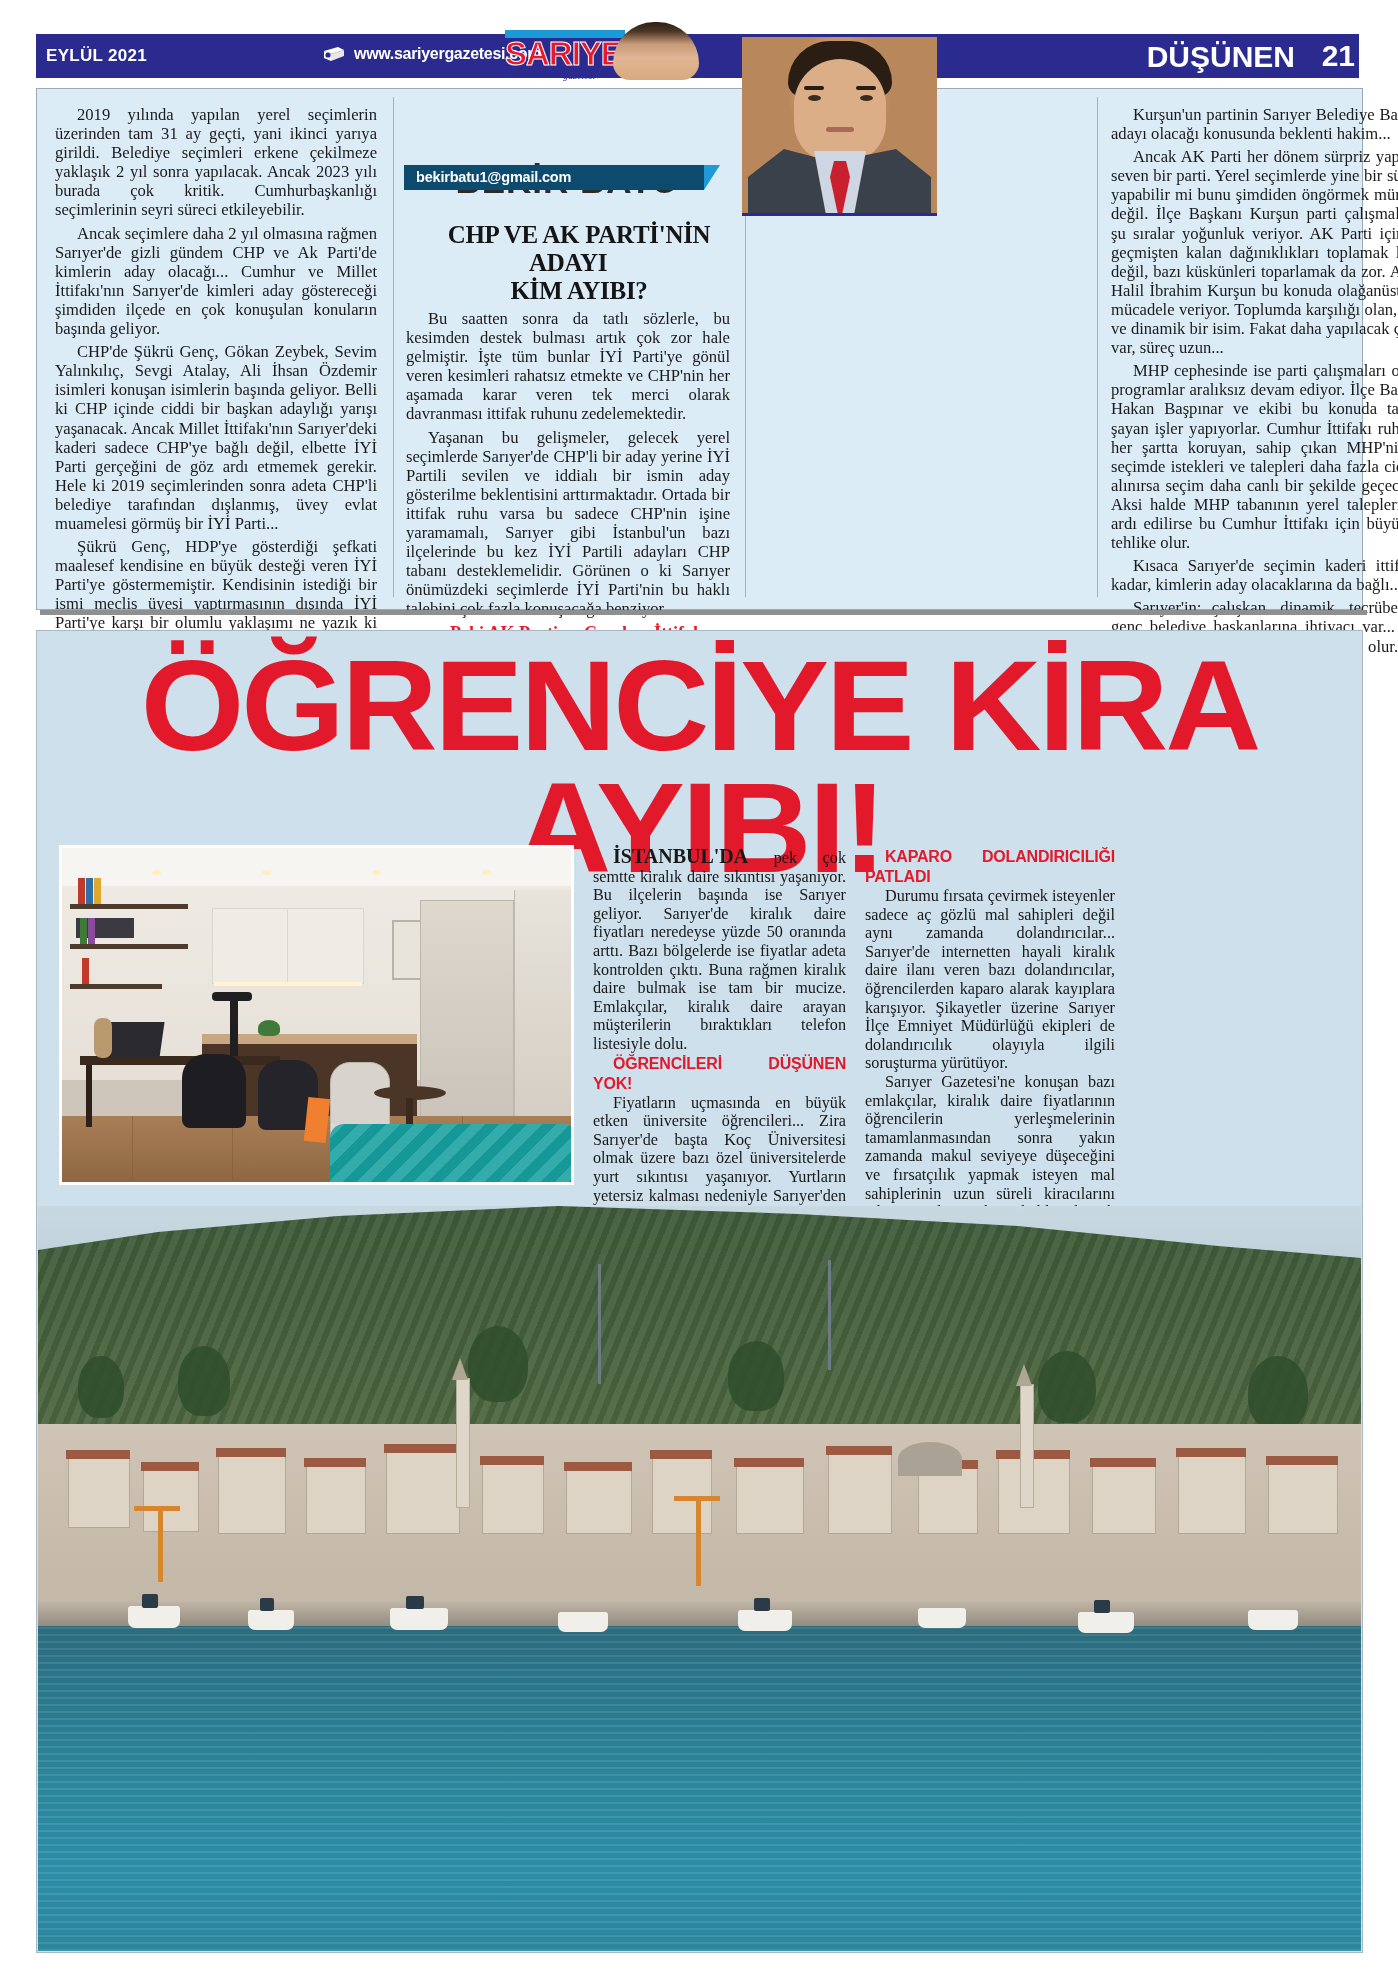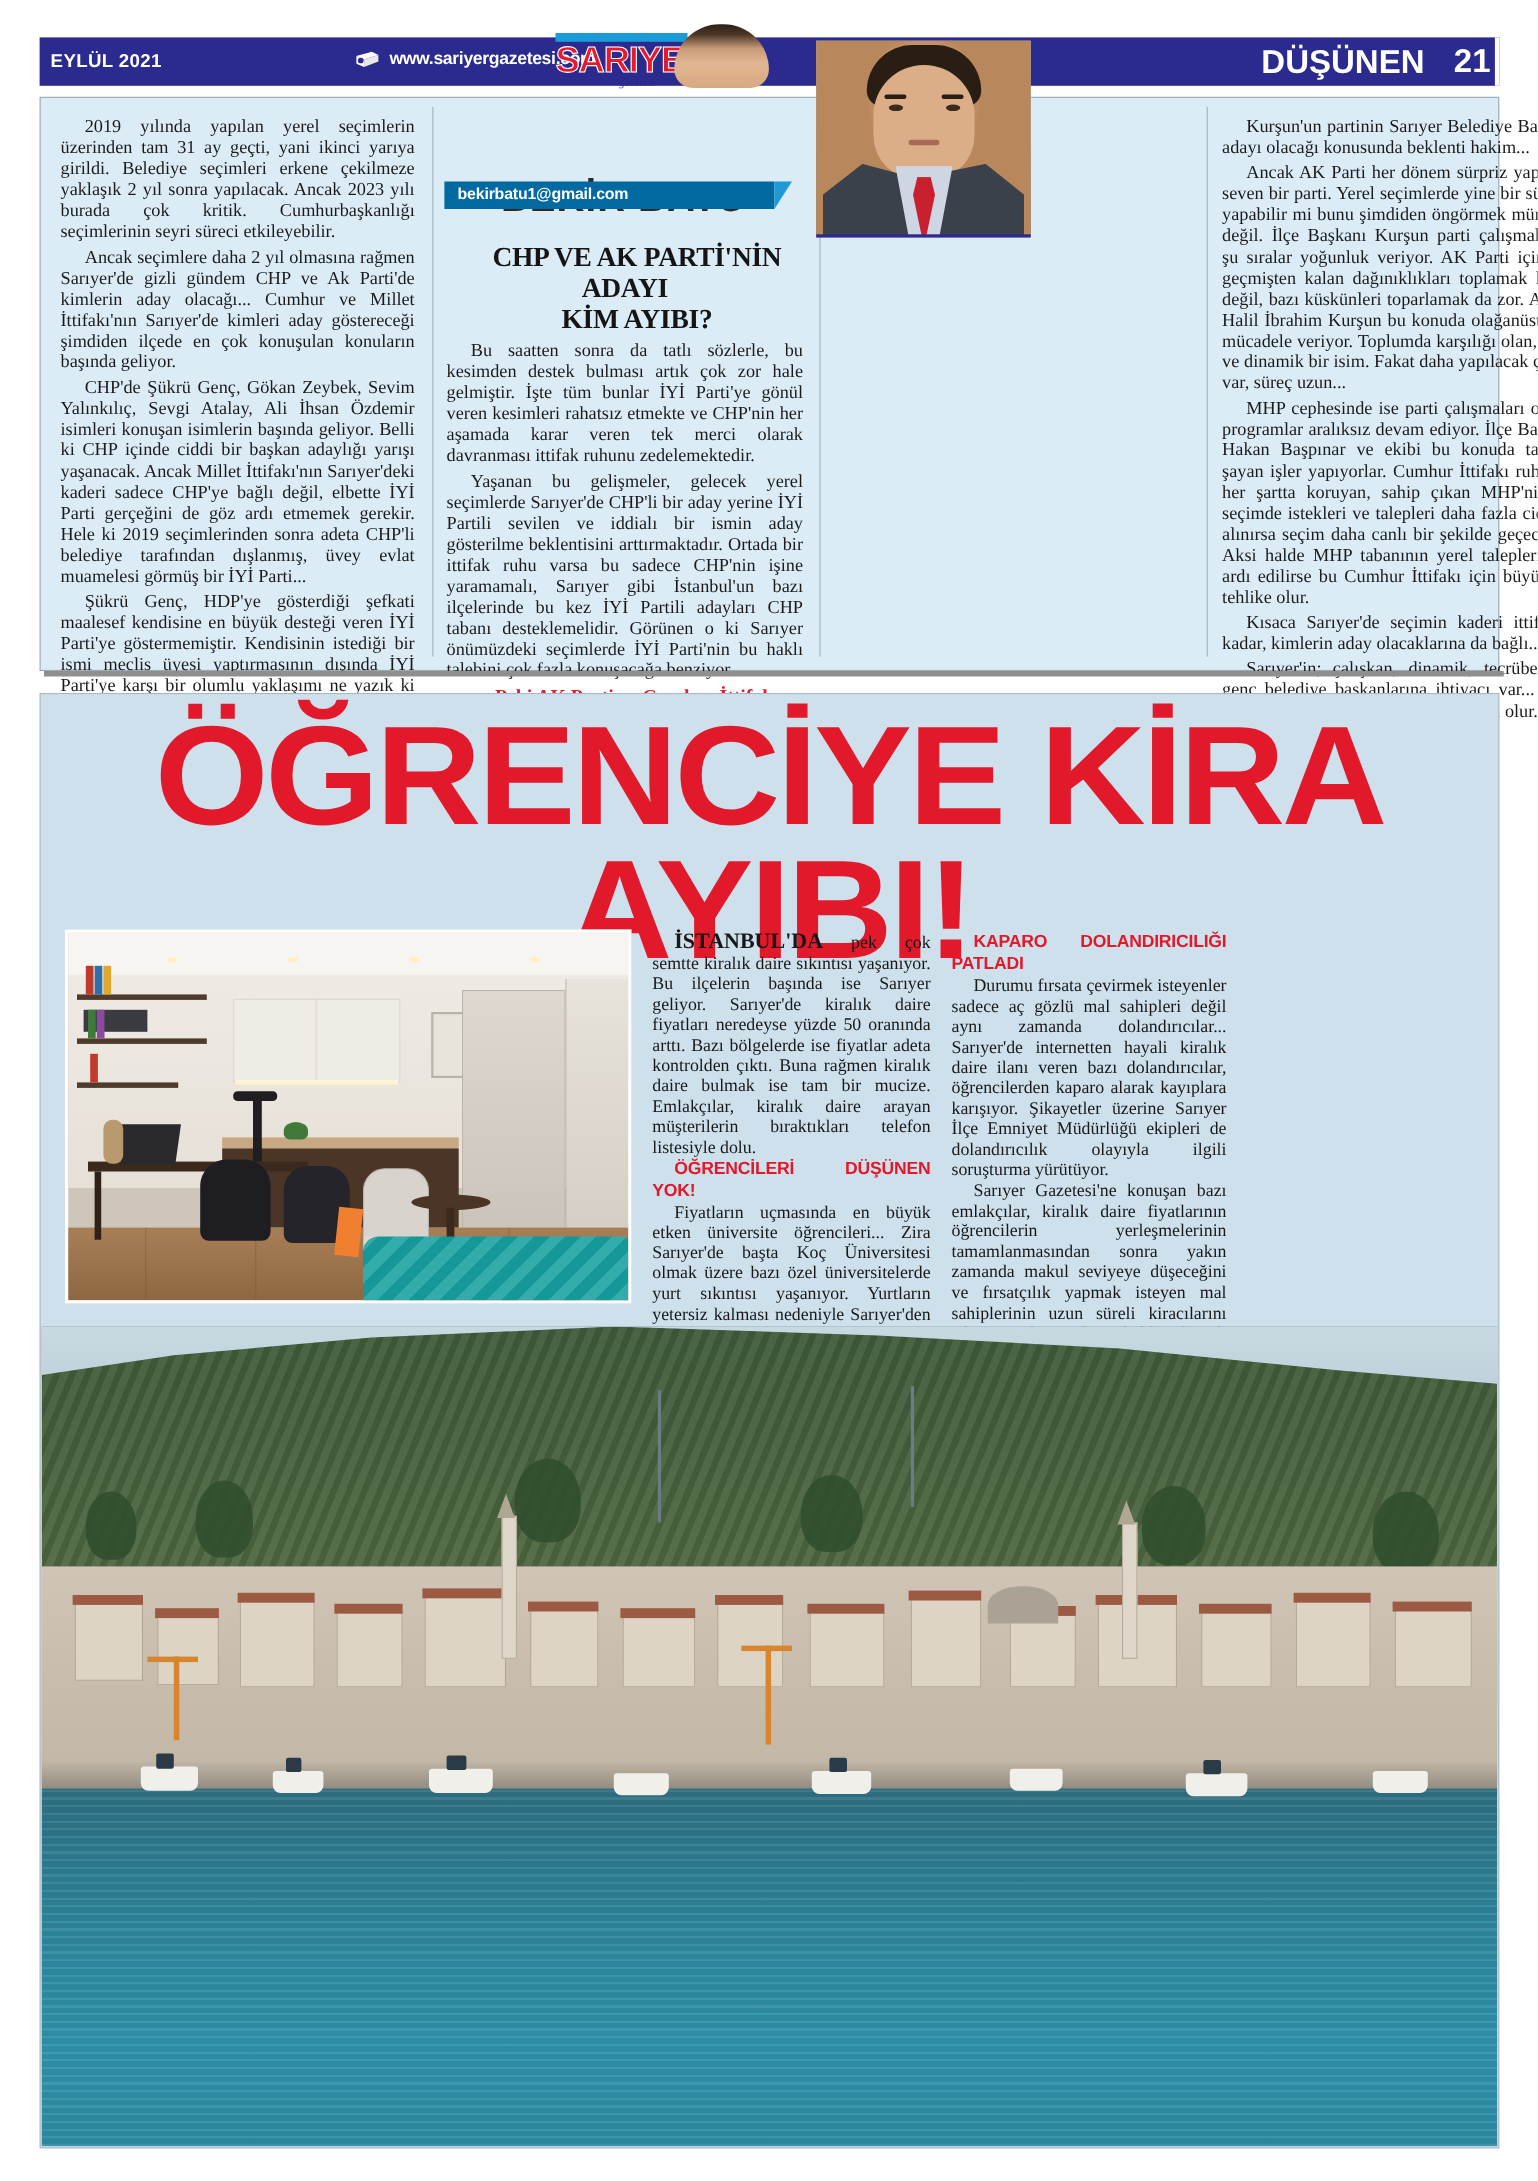--- a/index.html
+++ b/index.html
@@ -194,21 +194,21 @@
     width: 330px;
     text-align: center;
     margin-top: 44px;
   }
   .author-mail {
     position: absolute;
     left: 2px;
     top: 66px;
     width: 300px;
     height: 25px;
-    background: #0369a1;
+    background: #0c4a6e;
     color: #ffffff;
     font-family: "Liberation Sans", sans-serif;
     font-weight: bold;
     font-size: 14.5px;
     line-height: 25px;
     padding-left: 12px;
     box-sizing: border-box;
     letter-spacing: -0.2px;
   }
   .author-mail-tail {

